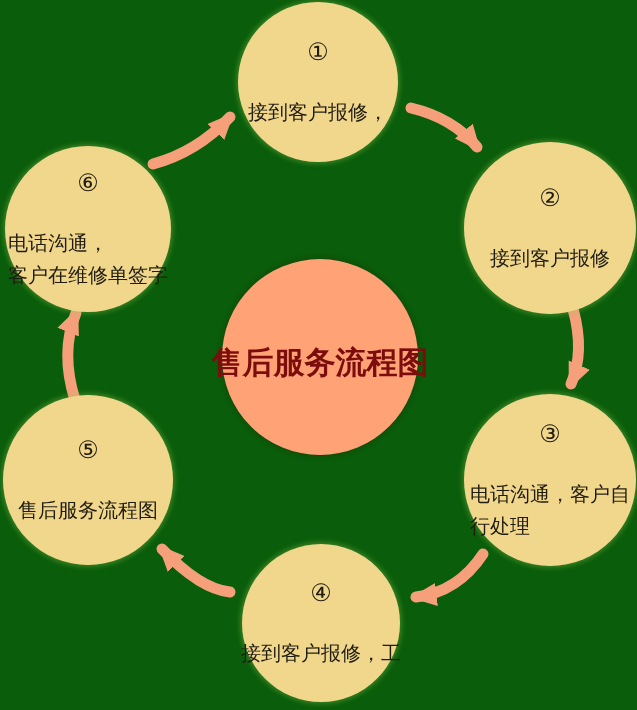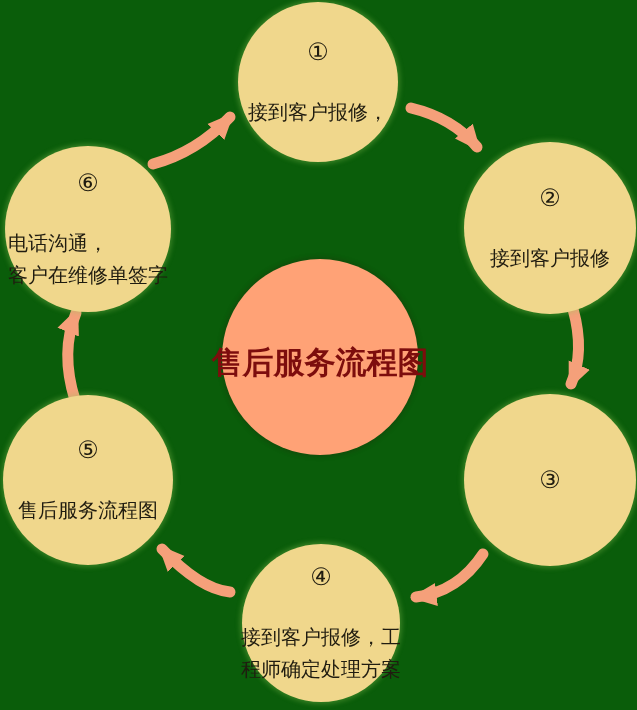--- a/index.html
+++ b/index.html
@@ -98,27 +98,30 @@
 
   <div class="node n2">
     <div class="num">②</div>
     <div class="txt">
       <div class="line">接到客户报修</div>
     </div>
   </div>
 
   <div class="node n3">
     <div class="num">③</div>
+    <div class="txt">
+      <div class="line">电话沟通，客户自</div>
+      <div class="line">行处理</div>
+    </div>
   </div>
 
   <div class="node n4">
     <div class="num">④</div>
     <div class="txt">
       <div class="line">接到客户报修，工</div>
-      <div class="line">程师确定处理方案</div>
     </div>
   </div>
 
   <div class="node n5">
     <div class="num">⑤</div>
     <div class="txt">
       <div class="line">售后服务流程图</div>
     </div>
   </div>
 

